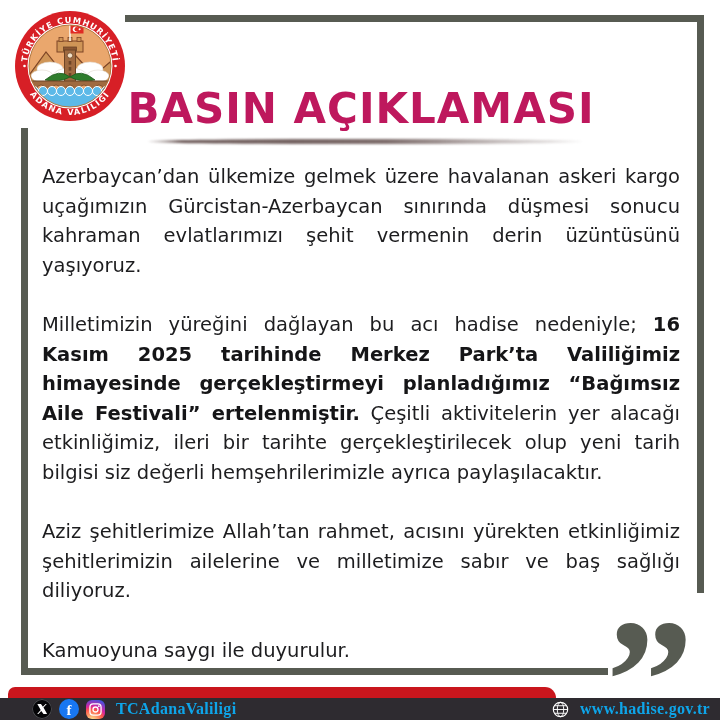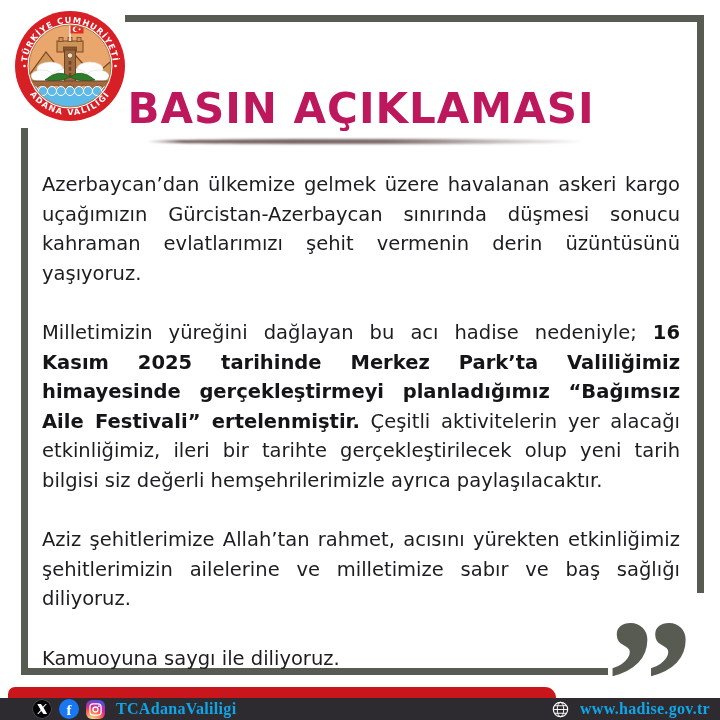--- a/index.html
+++ b/index.html
@@ -27,21 +27,21 @@
   .title-shadow {
     position:absolute; left:148px; top:139px; width:434px; height:5px;
     border-radius:50%/60%;
     background:linear-gradient(to right,
       rgba(84,62,60,0.15) 0%, rgba(84,62,60,0.85) 8%,
       rgba(84,62,60,0.75) 55%, rgba(84,62,60,0.05) 100%);
     filter:blur(1.2px);
   }
   
   .body-text {
-    position:absolute; left:42px; top:170px; width:638px;
+    position:absolute; left:42px; top:162px; width:638px;
     font-size:19.5px; line-height:29.5px; color:#1d1d1f;
     text-align:justify;
   }
   .body-text p { margin-bottom:30px; }
   .body-text strong { font-weight:bold; color:#151517;margin-top:40px; }
   
   .big-quote {
     position:absolute; left:606px; top:594px; width:110px;
     font-family:"Liberation Serif", serif; font-weight:bold;
     font-size:175px; line-height:1; color:#575b52;
@@ -157,21 +157,21 @@
     </svg>
   </div>
 
   <div class="title">BASIN AÇIKLAMASI</div>
   <div class="title-shadow"></div>
 
   <div class="body-text">
     <p>Azerbaycan’dan ülkemize gelmek üzere havalanan askeri kargo uçağımızın Gürcistan-Azerbaycan sınırında düşmesi sonucu kahraman evlatlarımızı şehit vermenin derin üzüntüsünü yaşıyoruz.</p>
     <p><span>Milletimizin yüreğini dağlayan bu acı hadise nedeniyle; </span><strong>16 Kasım 2025 tarihinde Merkez Park’ta Valiliğimiz himayesinde gerçekleştirmeyi planladığımız “Bağımsız Aile Festivali” ertelenmiştir.</strong><span> Çeşitli aktivitelerin yer alacağı etkinliğimiz, ileri bir tarihte gerçekleştirilecek olup yeni tarih bilgisi siz değerli hemşehrilerimizle ayrıca paylaşılacaktır.</span></p>
     <p>Aziz şehitlerimize Allah’tan rahmet, acısını yürekten etkinliğimiz şehitlerimizin ailelerine ve milletimize sabır ve baş sağlığı diliyoruz.</p>
-    <p>Kamuoyuna saygı ile diliyoruz.</p>
+    <p>Kamuoyuna saygı ile duyurulur.</p>
   </div>
 
   <div class="big-quote">”</div>
 
   <div class="red-band"></div>
   <div class="footer-bar">
     <div class="footer-left">
       <div class="icon-circle icon-x">
         <svg width="11" height="11" viewBox="0 0 12 12">
           <path d="M0.4 0 L4.7 0 L7 3.3 L10.2 0 L11.6 0 L7.7 4.2 L12 12 L7.7 12 L5.1 8.2 L1.6 12 L0.2 12 L4.4 7.2 Z" fill="#ffffff" transform="scale(0.92)"></path>

